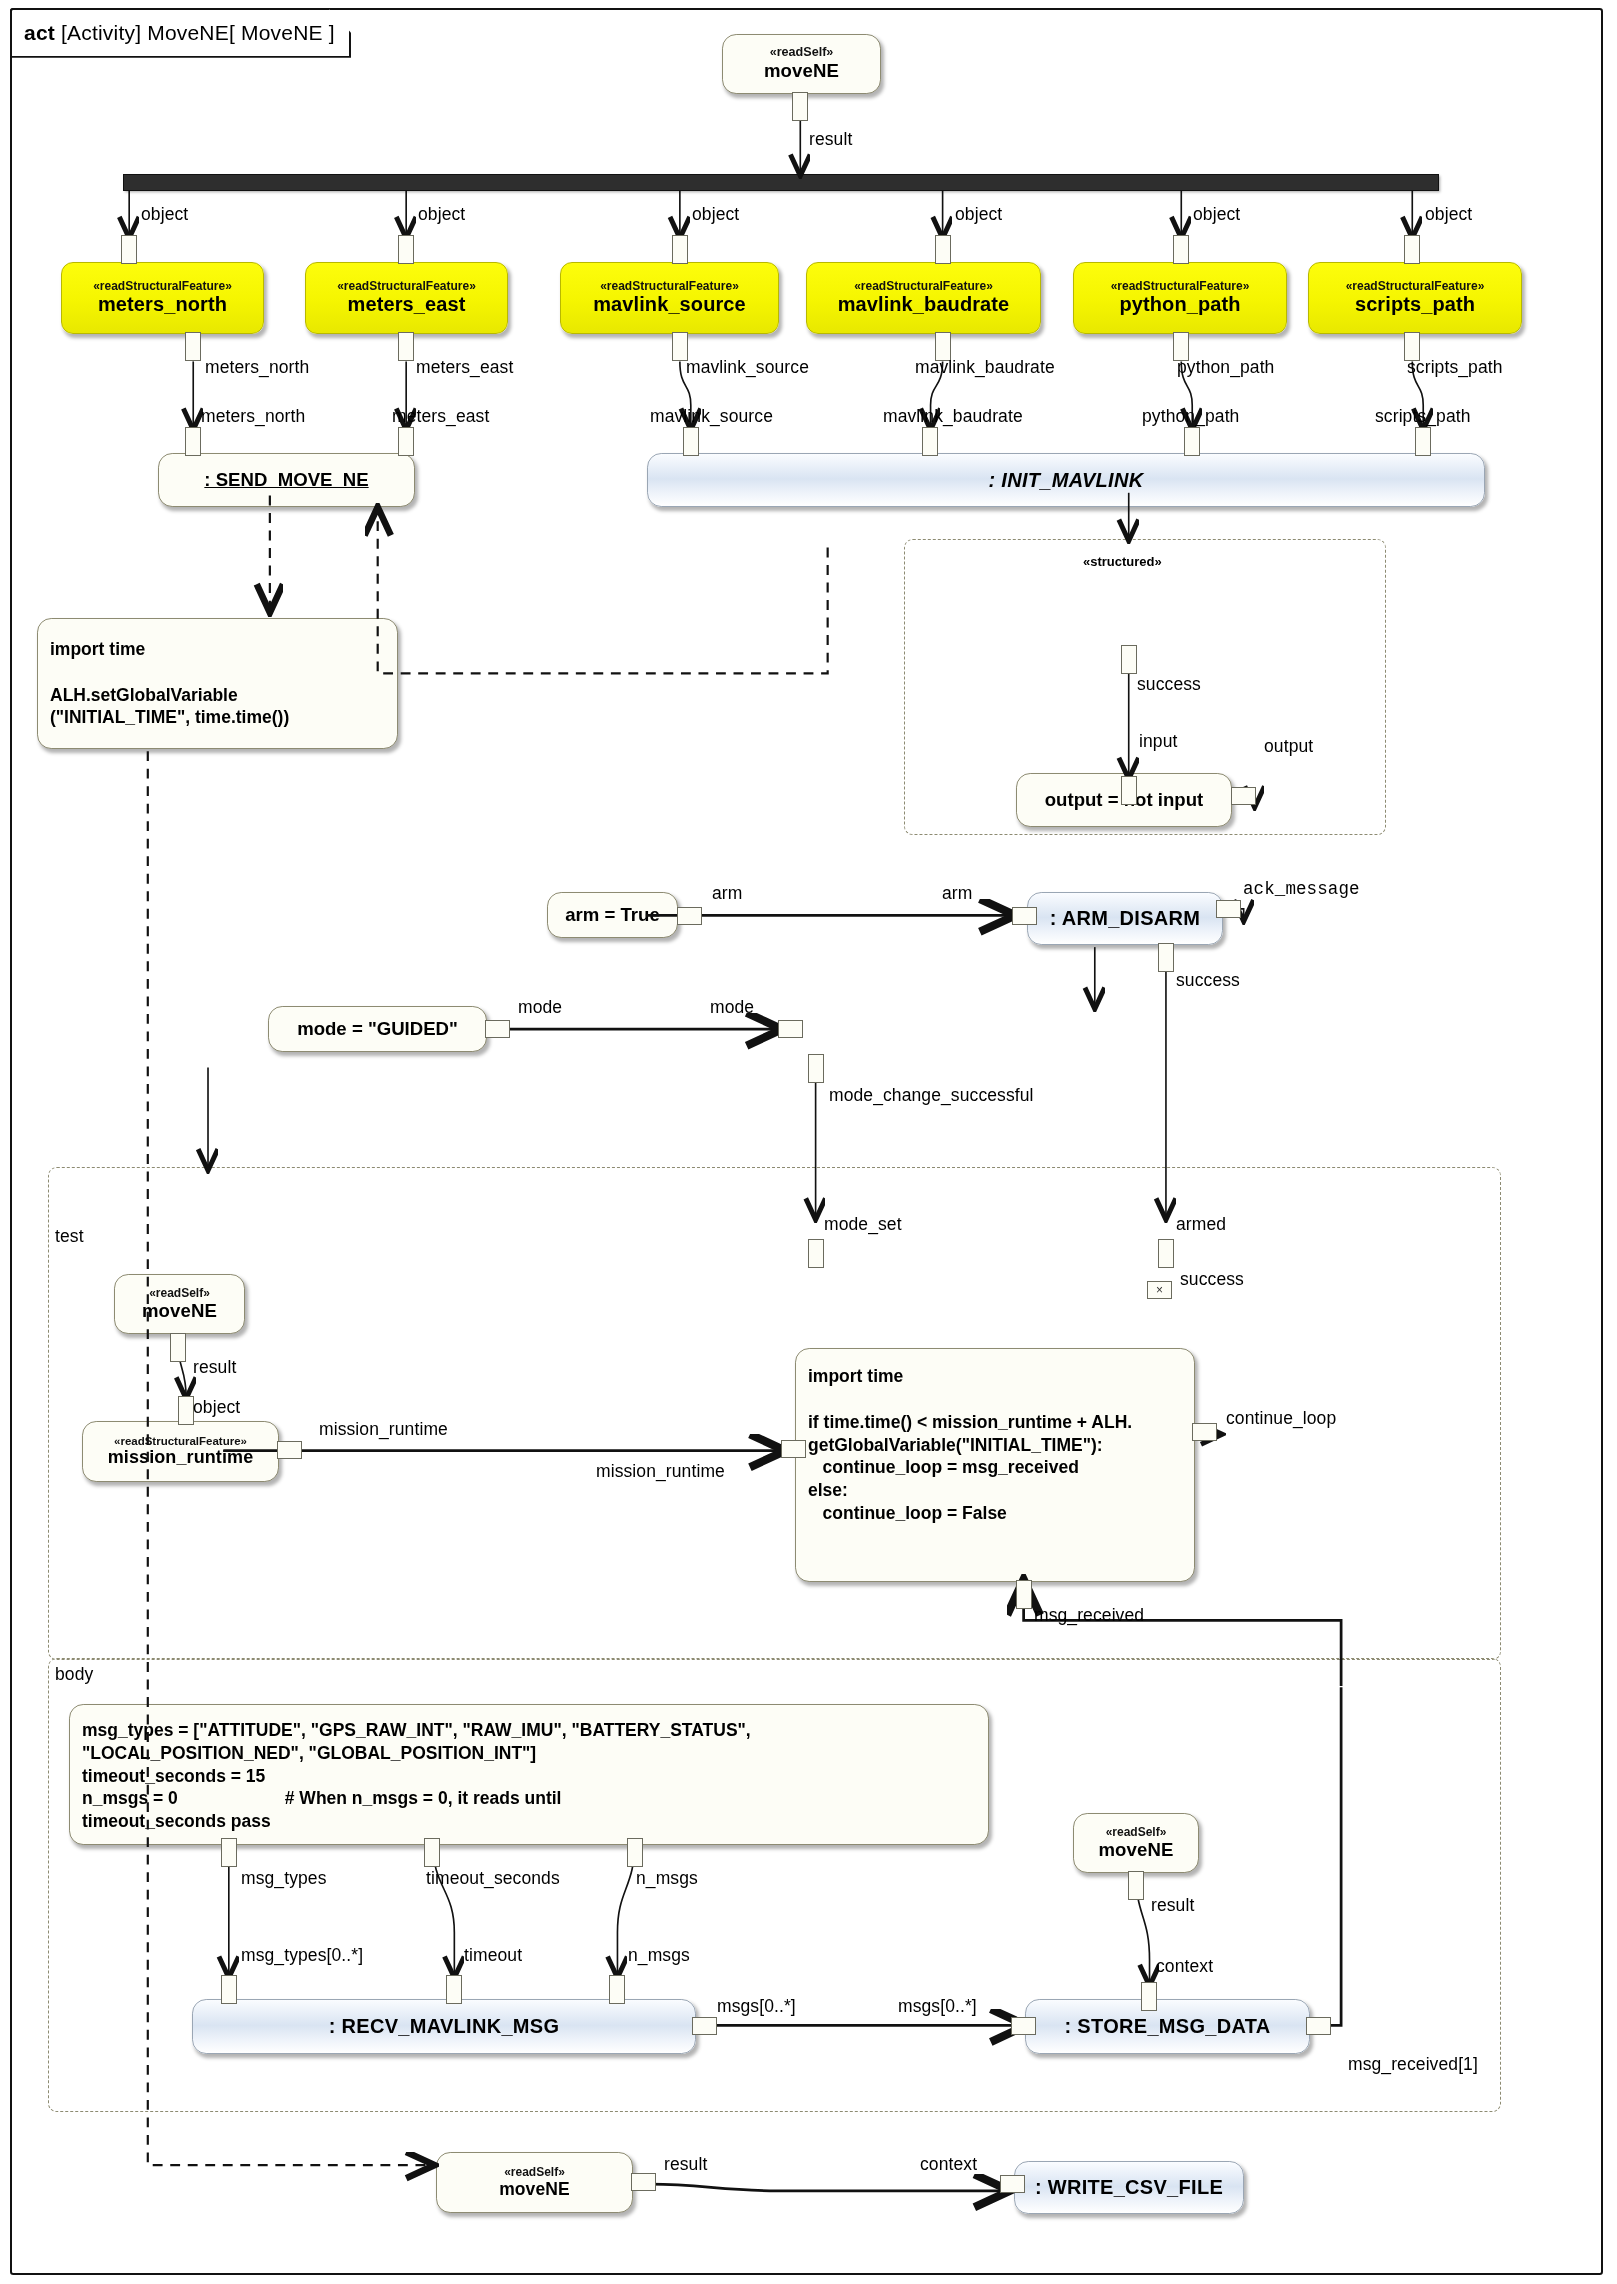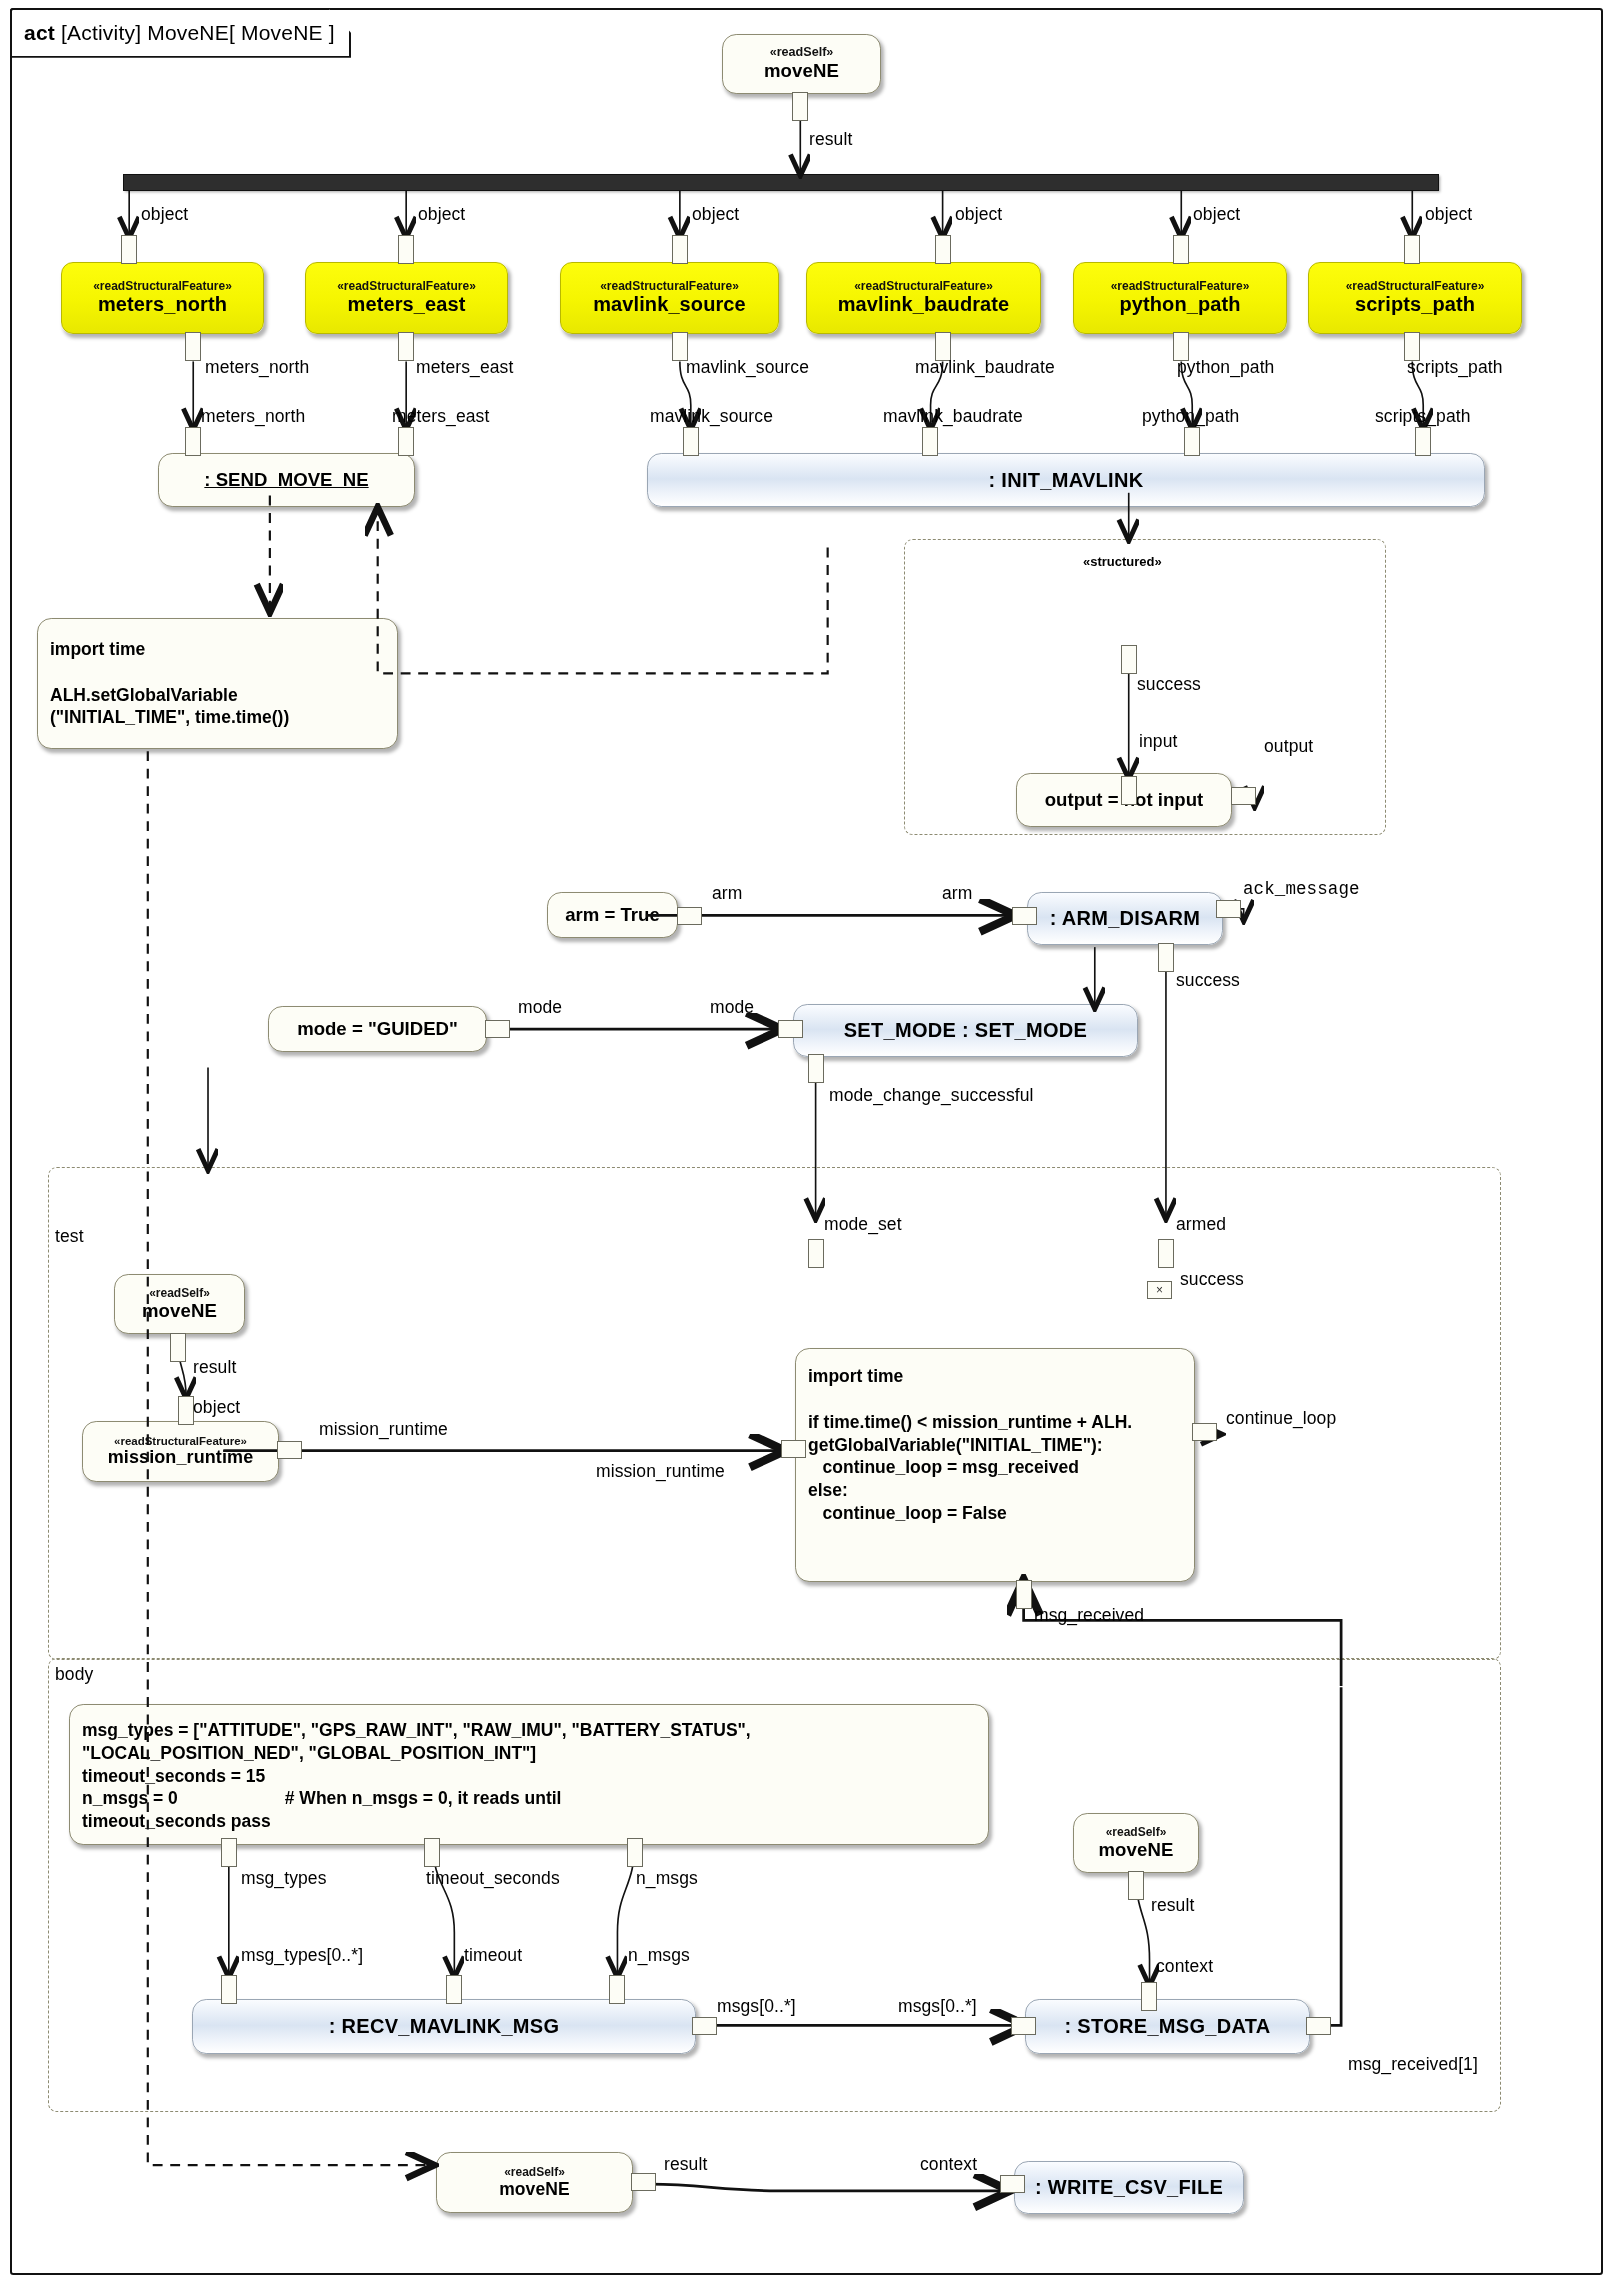--- a/index.html
+++ b/index.html
@@ -214,21 +214,21 @@
   <div class="pin v" style="left:185px;top:427px;"></div>
   <div class="pin v" style="left:398px;top:427px;"></div>
   <div class="pin v" style="left:683px;top:427px;"></div>
   <div class="pin v" style="left:922px;top:427px;"></div>
   <div class="pin v" style="left:1184px;top:427px;"></div>
   <div class="pin v" style="left:1415px;top:427px;"></div>
 
   <div class="node opaque ctr" style="left:158px;top:453px;width:257px;height:54px;text-decoration:underline;">
     <span class="ctrtxt">: SEND_MOVE_NE</span>
   </div>
-  <div class="node callbeh" style="left:647px;top:453px;width:838px;height:54px;">
+  <div class="node callbeh" style="left:647px;top:453px;width:838px;height:54px;font-style:italic;">
     <span class="nm">: INIT_MAVLINK</span>
   </div>
 
   <div class="region" style="left:904px;top:539px;width:482px;height:296px;"></div>
   <div class="stag" style="left:1083px;top:554px;">«structured»</div>
 
   <div class="pin v" style="left:1121px;top:645px;"></div>
   <div class="lbl" style="left:1137px;top:674px;">success</div>
   <div class="lbl" style="left:1139px;top:731px;">input</div>
   <div class="pin v" style="left:1121px;top:776px;"></div>
@@ -263,23 +263,20 @@
   <div class="lbl" style="left:1176px;top:970px;">success</div>
 
   <div class="node opaque ctr" style="left:268px;top:1006px;width:219px;height:46px;">
     <span class="ctrtxt">mode = "GUIDED"</span>
   </div>
   <div class="pin h" style="left:485px;top:1020px;"></div>
   <div class="lbl" style="left:518px;top:997px;">mode</div>
   <div class="lbl" style="left:710px;top:997px;">mode</div>
   <div class="pin h" style="left:778px;top:1020px;"></div>
 
-  <div class="node callbeh" style="left:793px;top:1004px;width:345px;height:53px;">
-    <span class="nm">SET_MODE : SET_MODE</span>
-  </div>
   <div class="pin v" style="left:808px;top:1054px;"></div>
   <div class="lbl" style="left:829px;top:1085px;">mode_change_successful</div>
 
   <div class="region" style="left:48px;top:1167px;width:1453px;height:493px;"></div>
   <div class="lbl" style="left:55px;top:1226px;">test</div>
 
   <div class="lbl" style="left:824px;top:1214px;">mode_set</div>
   <div class="lbl" style="left:1176px;top:1214px;">armed</div>
   <div class="pin v" style="left:808px;top:1239px;"></div>
   <div class="pin v" style="left:1158px;top:1239px;"></div>

